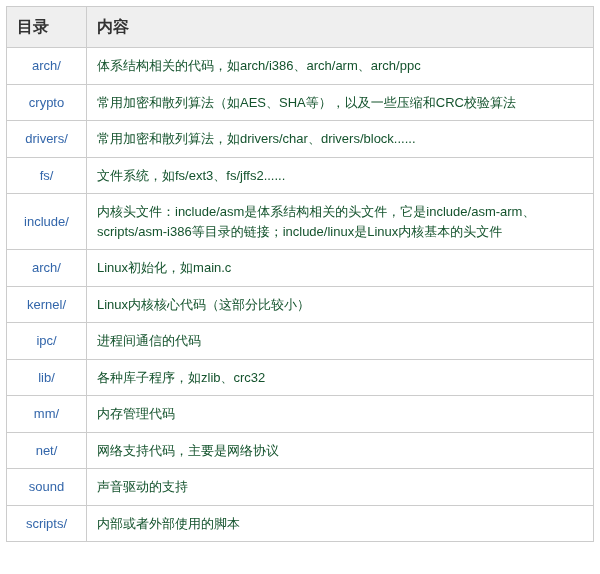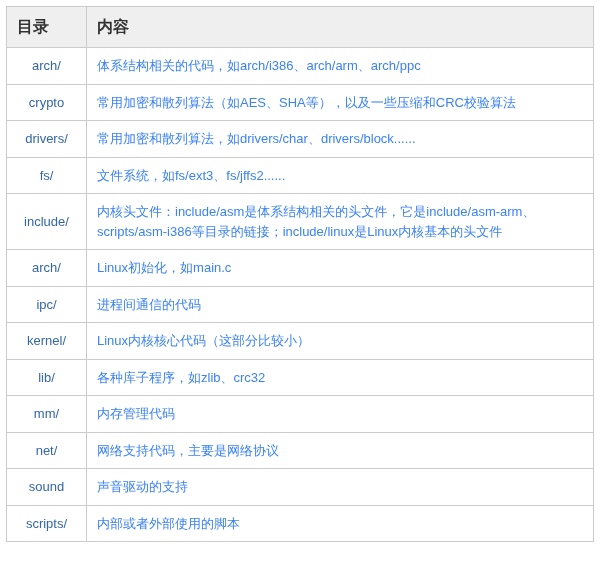--- a/index.html
+++ b/index.html
@@ -32,21 +32,21 @@
       color: #333;
       font-size: 16px;
     }
     td.dir {
       color: #3366aa;
       width: 80px;
       word-break: break-all;
       text-align: center;
     }
     td.content {
-      color: #3b82f6;
+      color: #14532d;
     }
   </style>
 </head>
 <body>
 
 <table>
   <thead>
     <tr>
       <th>目录</th>
       <th>内容</th>
@@ -71,26 +71,26 @@
       </tr>
       <tr>
         <td class="dir">include/</td>
         <td class="content">内核头文件：include/asm是体系结构相关的头文件，它是include/asm-arm、scripts/asm-i386等目录的链接；include/linux是Linux内核基本的头文件</td>
       </tr>
       <tr>
         <td class="dir">arch/</td>
         <td class="content">Linux初始化，如main.c</td>
       </tr>
       <tr>
+        <td class="dir">kernel/</td>
+        <td class="content">Linux内核核心代码（这部分比较小）</td>
+      </tr>
+      <tr>
         <td class="dir">ipc/</td>
         <td class="content">进程间通信的代码</td>
-      </tr>
-      <tr>
-        <td class="dir">kernel/</td>
-        <td class="content">Linux内核核心代码（这部分比较小）</td>
       </tr>
       <tr>
         <td class="dir">lib/</td>
         <td class="content">各种库子程序，如zlib、crc32</td>
       </tr>
       <tr>
         <td class="dir">mm/</td>
         <td class="content">内存管理代码</td>
       </tr>
       <tr>

